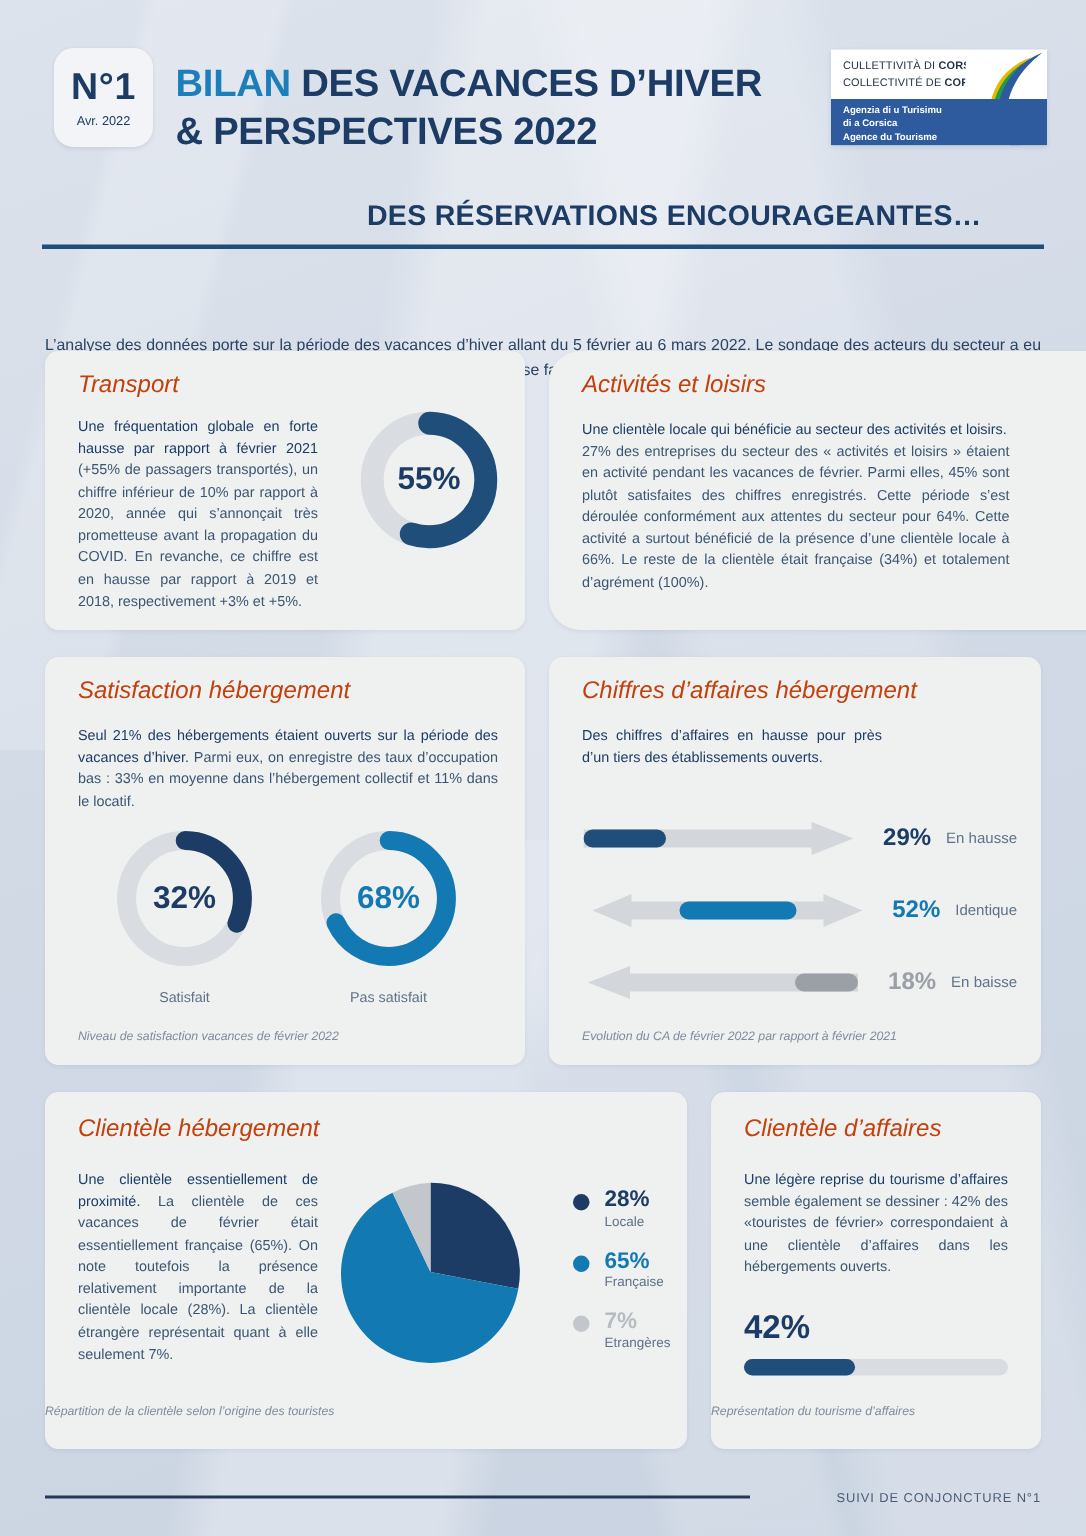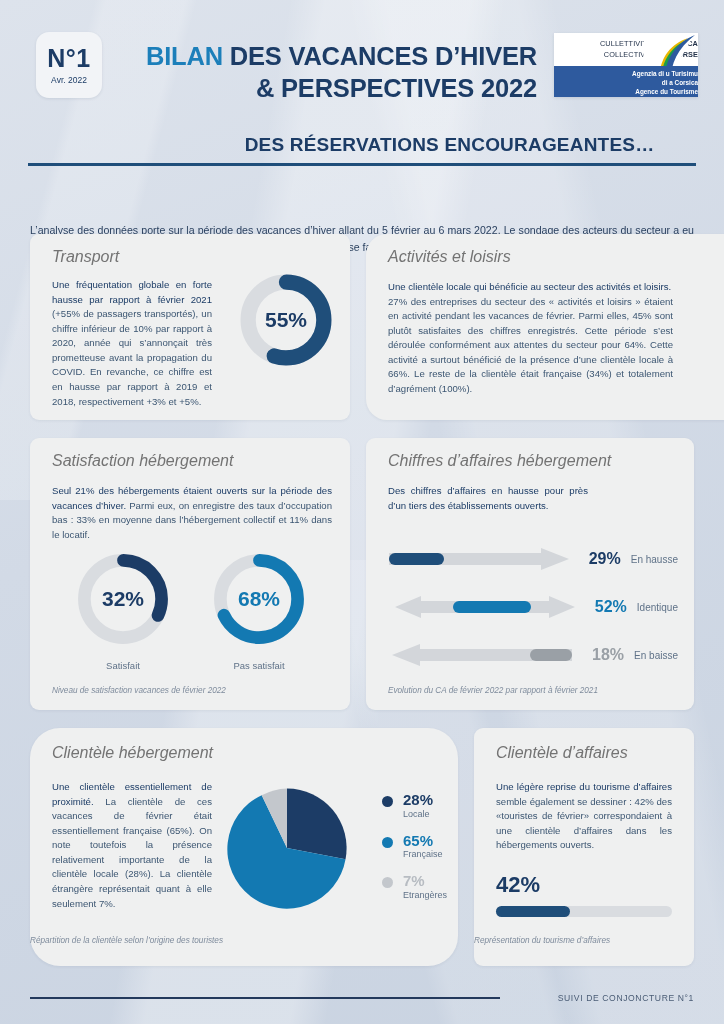--- a/index.html
+++ b/index.html
@@ -18,21 +18,21 @@
       linear-gradient(160deg,#dde3ec 0%,#d2dae6 45%,#c9d3e1 100%);
     overflow:hidden;
   }
   .wm{position:absolute;opacity:.35;pointer-events:none;}
   .wm1{left:-140px;top:-60px;width:420px;height:560px;
        background:linear-gradient(105deg,rgba(255,255,255,0) 44%,rgba(255,255,255,.55) 46%,rgba(255,255,255,.55) 60%,rgba(255,255,255,0) 62%);}
   .wm2{left:190px;top:560px;width:520px;height:520px;
        background:linear-gradient(75deg,rgba(255,255,255,0) 40%,rgba(255,255,255,.45) 43%,rgba(255,255,255,.45) 57%,rgba(255,255,255,0) 60%);}
 
   
-  .hdr{position:absolute;left:0;top:0;width:724px;height:126px;text-align:right;}
+  .hdr{position:absolute;left:0;top:0;width:724px;height:126px;}
   .badge{
     position:absolute;left:36px;top:32px;width:66px;height:66px;border-radius:13px;
     background:#f2f4f7;box-shadow:0 1px 3px rgba(30,50,80,.10);
     display:flex;flex-direction:column;align-items:center;justify-content:center;
   }
   .badge .n{font-size:25px;font-weight:bold;color:#1c3c66;line-height:1;letter-spacing:.5px;}
   .badge .d{font-size:8.5px;color:#1c3c66;margin-top:4px;}
   .title{position:absolute;left:117px;top:40px;width:420px;}
   .title .l1,.title .l2{font-size:25.5px;font-weight:bold;color:#1c3c66;letter-spacing:-.2px;line-height:1.26;}
   .title .hl{color:#1c7fba;}
@@ -54,30 +54,30 @@
   .band .tagtxt{position:absolute;left:21px;top:8px;font-size:13px;color:#fff;}
   .band .rule{position:absolute;left:0;top:33px;width:668px;height:3px;background:#1f4e7a;}
   .band .h2{position:absolute;left:175px;top:4px;width:493px;text-align:center;
      font-size:19px;font-weight:bold;color:#1c3c66;letter-spacing:.2px;}
 
   .intro{position:absolute;left:30px;top:174px;width:664px;font-size:10.6px;line-height:1.62;
          color:#2c4260;text-align:justify;margin-top:48px;}
 
   
   .card{position:absolute;background:#eff0f0;border-radius:9px;box-shadow:0 1px 3px rgba(40,60,90,.07);}
-  .ctitle{font-size:16px;font-style:italic;color:#737373;font-weight:normal;}
+  .ctitle{font-size:16px;font-style:italic;color:#c2410c;font-weight:normal;}
   .ctxt{font-size:9.6px;line-height:1.52;color:#3c5672;text-align:justify;}
   .ctxt b{color:#1c3c66;font-weight:normal;}
   .caption{font-size:8.2px;font-style:italic;color:#7e8b9c;text-align:left;}
 
   #card-transport{left:30px;top:234px;width:320px;height:186px;}
   #card-activites{left:366px;top:234px;width:387px;height:186px;border-radius:21px;}
   #card-satisfaction{left:30px;top:438px;width:320px;height:272px;}
   #card-ca{left:366px;top:438px;width:328px;height:272px;}
-  #card-clientele{left:30px;top:728px;width:428px;height:238px;border-radius:30px;}
+  #card-clientele{left:30px;top:728px;width:428px;height:238px;}
   #card-affaires{left:474px;top:728px;width:220px;height:238px;}
 
   .donut-label{position:absolute;left:0;right:0;text-align:center;font-size:21px;font-weight:bold;}
   .donutwrap{position:absolute;}
 
   
   .arow{position:absolute;display:flex;align-items:center;justify-content:flex-end;}
   .arrowtrack{position:relative;height:22px;}
   .pct{font-size:16px;font-weight:bold;}
   .plabel{font-size:10px;color:#5f7288;}

